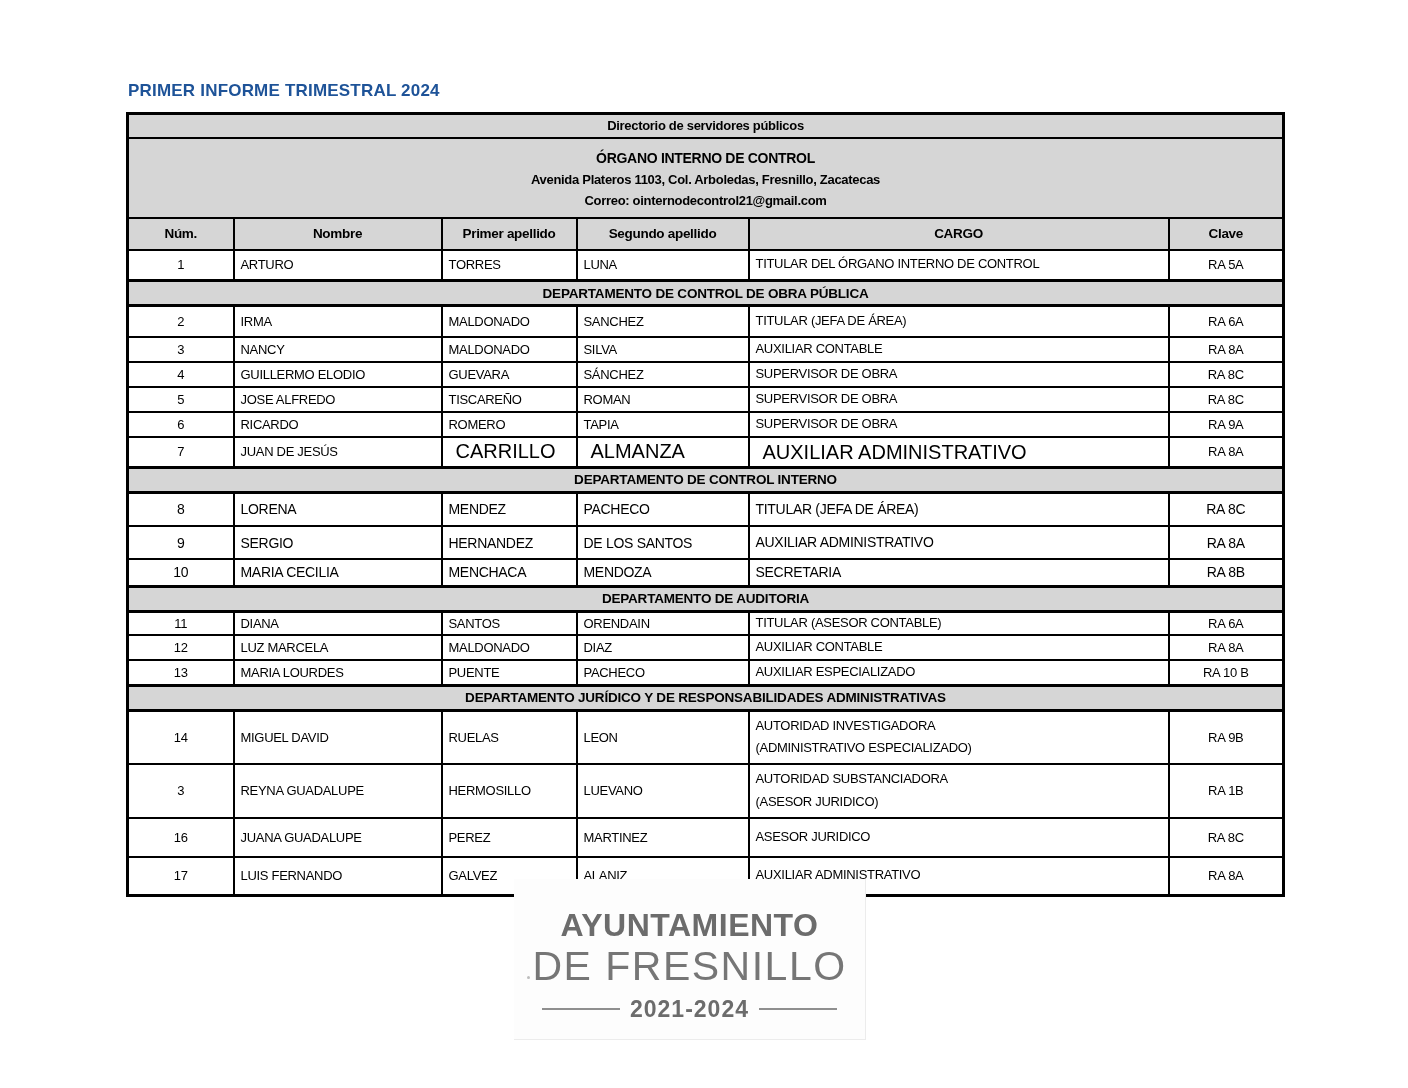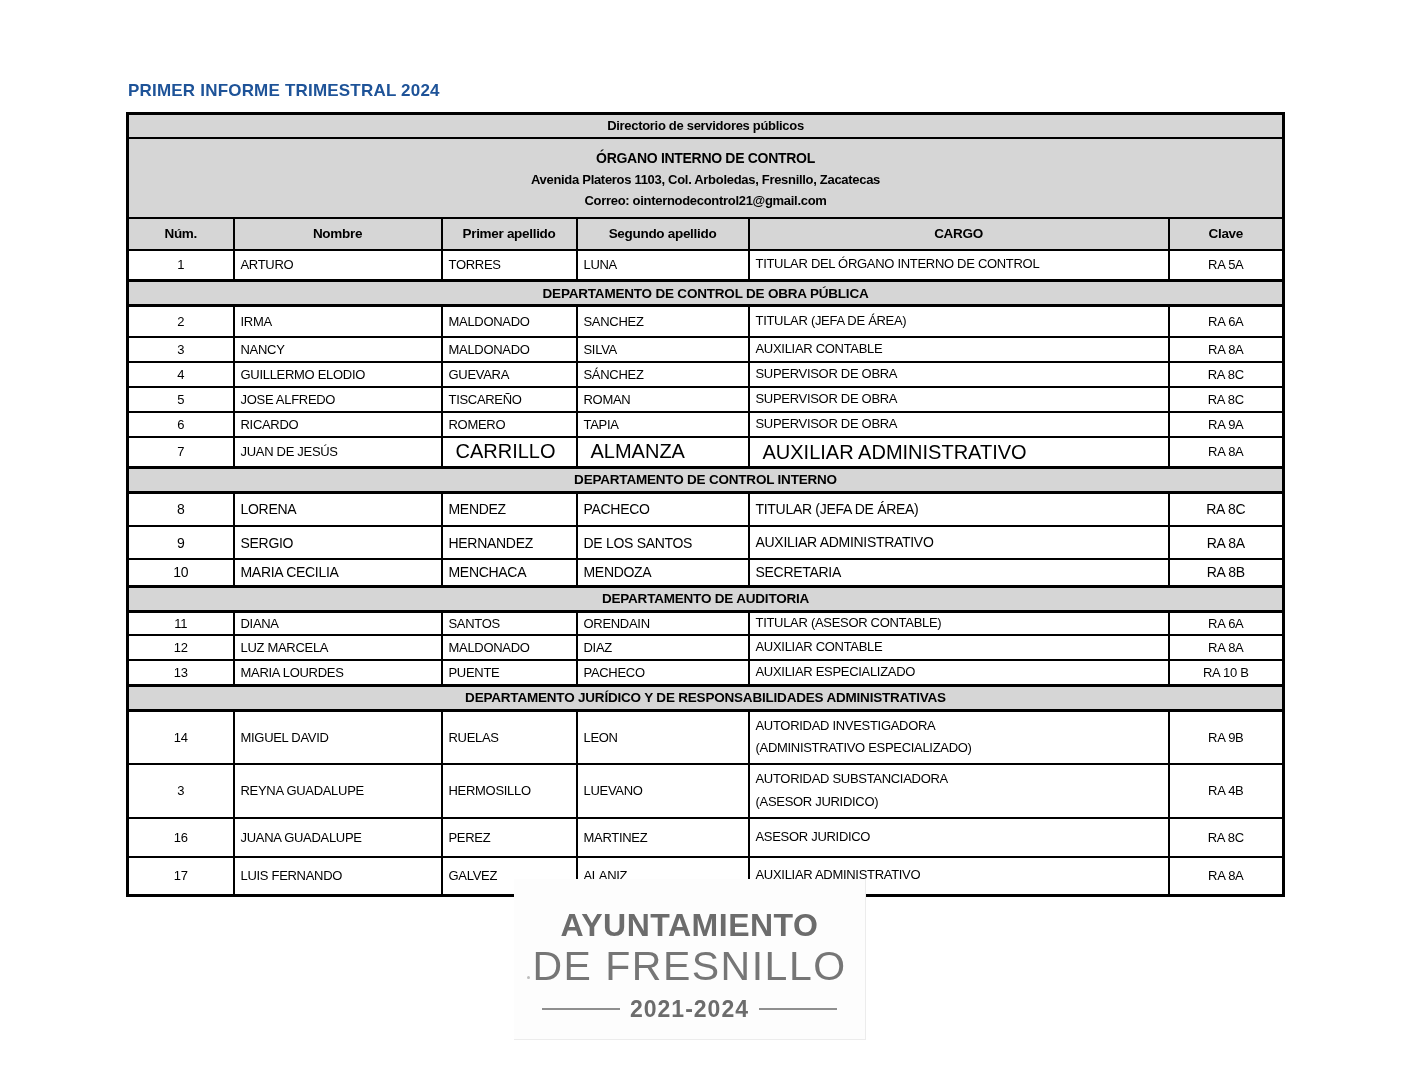--- a/index.html
+++ b/index.html
@@ -281,21 +281,21 @@
         </tr>
         <tr>
           <td class="c-num">3</td>
           <td class="c-text">REYNA GUADALUPE</td>
           <td class="c-text">HERMOSILLO</td>
           <td class="c-text">LUEVANO</td>
           <td class="c-text">
             <div class="cargo-line">AUTORIDAD SUBSTANCIADORA</div>
             <div class="cargo-line">(ASESOR JURIDICO)</div>
           </td>
-          <td class="c-clave">RA 4B</td>
+          <td class="c-clave">RA 1B</td>
         </tr>
         <tr>
           <td class="c-num">16</td>
           <td class="c-text">JUANA GUADALUPE</td>
           <td class="c-text">PEREZ</td>
           <td class="c-text">MARTINEZ</td>
           <td class="c-text">
             <div class="cargo-line">ASESOR JURIDICO</div>
           </td>
           <td class="c-clave">RA 8C</td>

